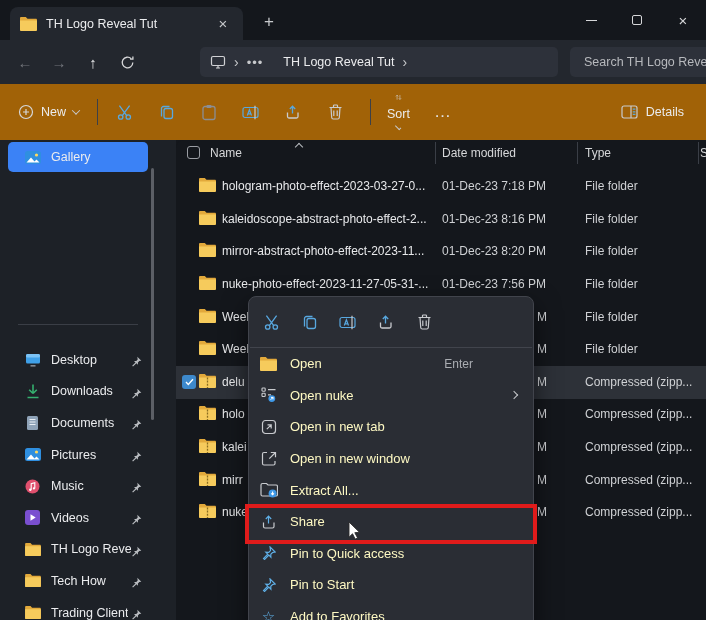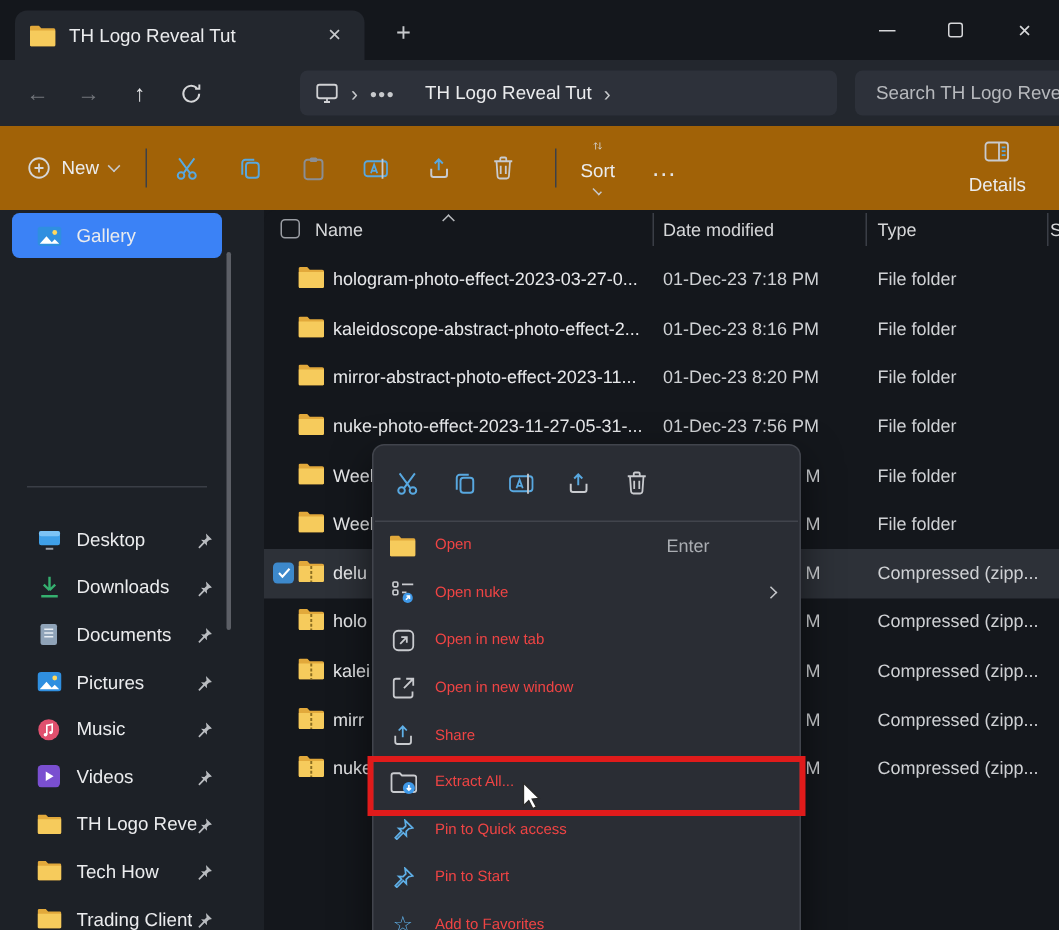--- a/index.html
+++ b/index.html
@@ -37,21 +37,21 @@
   
   .toolbar { position:absolute; left:0; top:84px; width:706px; height:56px; background:#a16207;
              display:flex; align-items:center; }
   .tb-new { display:flex; align-items:center; gap:7px; padding:0 12px; height:36px; margin-left:6px; }
   .tb-new-label { font-size:12.5px; }
   .tb-sep { width:1px; height:26px; background:#3c4048; margin:0 6px; }
   .tb-icon { width:42px; height:36px; display:flex; align-items:center; justify-content:center; }
   .tb-sort { display:flex; align-items:center; gap:6px; padding:0 10px; height:36px;flex-direction:column; }
   .tb-sort-label { font-size:12.5px; }
   .tb-more { font-size:17px; color:#e3e4e6; padding:0 14px; letter-spacing:1px; }
-  .tb-details { position:absolute; right:12px; top:10px; height:36px; display:flex; align-items:center; gap:8px; padding:0 10px;flex-direction:column; }
+  .tb-details { position:absolute; right:12px; top:10px; height:36px; display:flex; align-items:center; gap:8px; padding:0 10px; }
   .tb-details-label { font-size:12.5px; }
   .chev { display:inline-block; width:6px; height:6px; border-right:1.3px solid #c7c9cc; border-bottom:1.3px solid #c7c9cc; }
   .chev-down { transform:rotate(45deg) translate(-1px,-1px); }
   .chev-right { transform:rotate(-45deg); }
   .chev-up { transform:rotate(-135deg); border-color:#b9bcc0; }
 
   
   .sidebar { position:absolute; left:0; top:140px; width:176px; height:480px; background:#1d2127; }
   .side-item { position:absolute; left:8px; width:140px; height:30px; display:flex; align-items:center;
                border-radius:5px; padding:0 0 0 16px; }
@@ -86,21 +86,21 @@
   .ftype { position:absolute; left:409px; top:9px; font-size:12px; color:#cfd1d4; white-space:nowrap; overflow:hidden; max-width:120px; }
 
   
   .ctxmenu { position:absolute; left:248px; top:296px; width:286px; height:340px; background:#2a2d34;
              border:1px solid #41444c; border-radius:8px; z-index:50; box-shadow:0 10px 26px rgba(0,0,0,.55); }
   .ctx-iconrow { display:flex; align-items:center; height:50px; padding-left:4px; }
   .ctx-iconbtn { width:38px; height:36px; display:flex; align-items:center; justify-content:center; border-radius:4px; }
   .ctx-sep { height:1px; background:#41444c; margin:0 1px; }
   .ctx-item { position:relative; height:31.6px; display:flex; align-items:center; padding:0 10px; }
   .ctx-icon { width:19px; height:18px; display:flex; align-items:center; justify-content:center; flex:none; }
-  .ctx-label { font-size:10px; color:#ef4444; margin-left:12px; white-space:nowrap; }
+  .ctx-label { font-size:13px; color:#fef9c3; margin-left:12px; white-space:nowrap; }
   .ctx-shortcut { position:absolute; right:60px; font-size:12px; color:#aaadb2; }
   .ctx-chevron { position:absolute; right:16px; }
   .star-glyph { color:#5fb0e8; font-size:15px; line-height:1; }
 
   
   .redbox { position:absolute; left:245px; top:504px; width:292px; height:40px; border:4px solid #e01b1b; z-index:60; }
   .cursor { position:absolute; left:348px; top:521px; z-index:70; }
 </style>
 </head>
 <body>
@@ -553,36 +553,36 @@
       <span class="ctx-icon">
           <svg width="16" height="16" viewBox="0 0 16 16" fill="none" stroke="#c9cbcf" stroke-width="1.2">
             <path d="M6 1.5H3c-.8 0-1.5.7-1.5 1.5v9.5c0 .8.7 1.5 1.5 1.5h9.5c.8 0 1.5-.7 1.5-1.5V10"></path>
             <path d="M8.3 7.7L14 2M9.8 1.5h4.7v4.7"></path>
           </svg>
         </span>
       <span class="ctx-label">Open in new window</span>
     </div>
     <div class="ctx-item">
       <span class="ctx-icon">
-          <svg width="16" height="16" viewBox="0 0 16 16" fill="none" stroke-width="1.2">
-            <path d="M2.5 8.5v4c0 .8.7 1.5 1.5 1.5h7.5c.8 0 1.5-.7 1.5-1.5v-4" stroke="#c9cbcf"></path>
-            <path d="M7.5 9.5v-7M4.8 5L7.5 2.2 10.2 5" stroke="#5fb0e8"></path>
-          </svg>
-        </span>
-      <span class="ctx-label">Share</span>
-    </div>
-    <div class="ctx-item">
-      <span class="ctx-icon">
           <svg width="18" height="16" viewBox="0 0 18 16" fill="none">
             <path d="M1.5 1.5h4L7 3h8c.8 0 1.5.7 1.5 1.5v8c0 .8-.7 1.5-1.5 1.5H1.5C.7 14 0 13.3 0 12.5v-9.5C0 2.2.7 1.5 1.5 1.5z" stroke="#c9cbcf" stroke-width="1.2" transform="translate(1,0)"></path>
             <circle cx="12.6" cy="11.4" r="4" fill="#3f99e8"></circle>
             <path d="M12.6 9.4v3.1M11.2 11.4l1.4 1.4 1.4-1.4" stroke="#fff" stroke-width="1.1"></path>
           </svg>
         </span>
       <span class="ctx-label">Extract All...</span>
+    </div>
+    <div class="ctx-item">
+      <span class="ctx-icon">
+          <svg width="16" height="16" viewBox="0 0 16 16" fill="none" stroke-width="1.2">
+            <path d="M2.5 8.5v4c0 .8.7 1.5 1.5 1.5h7.5c.8 0 1.5-.7 1.5-1.5v-4" stroke="#c9cbcf"></path>
+            <path d="M7.5 9.5v-7M4.8 5L7.5 2.2 10.2 5" stroke="#5fb0e8"></path>
+          </svg>
+        </span>
+      <span class="ctx-label">Share</span>
     </div>
     <div class="ctx-item">
       <span class="ctx-icon">
           <svg width="14" height="14" viewBox="0 0 11 11">
             <path d="M6.3.7l4 4-2 .4-1.4 1.4.1 2.3-1.6-1.6L2 10.6l-.8-.8 3.3-3.4-1.5-1.5 2.3.1L6.7 3.6z" fill="none" stroke="#5fb0e8" stroke-width=".9"></path>
           </svg>
         </span>
       <span class="ctx-label">Pin to Quick access</span>
     </div>
     <div class="ctx-item">

